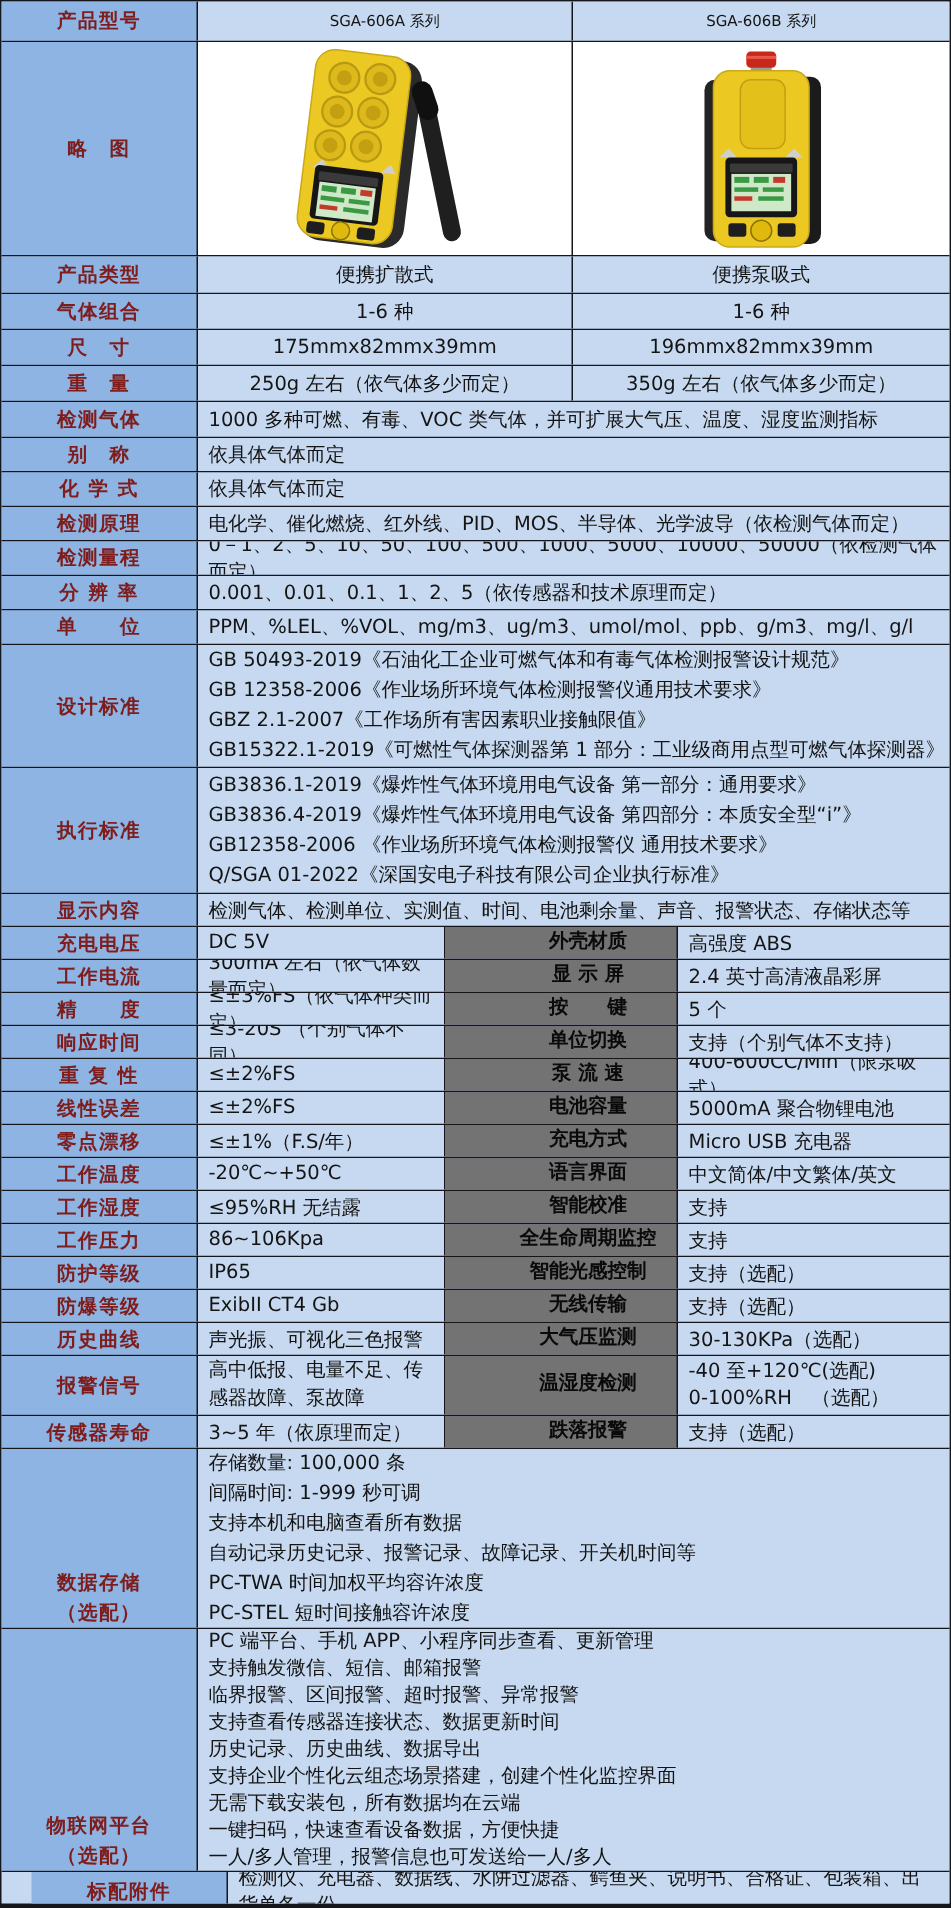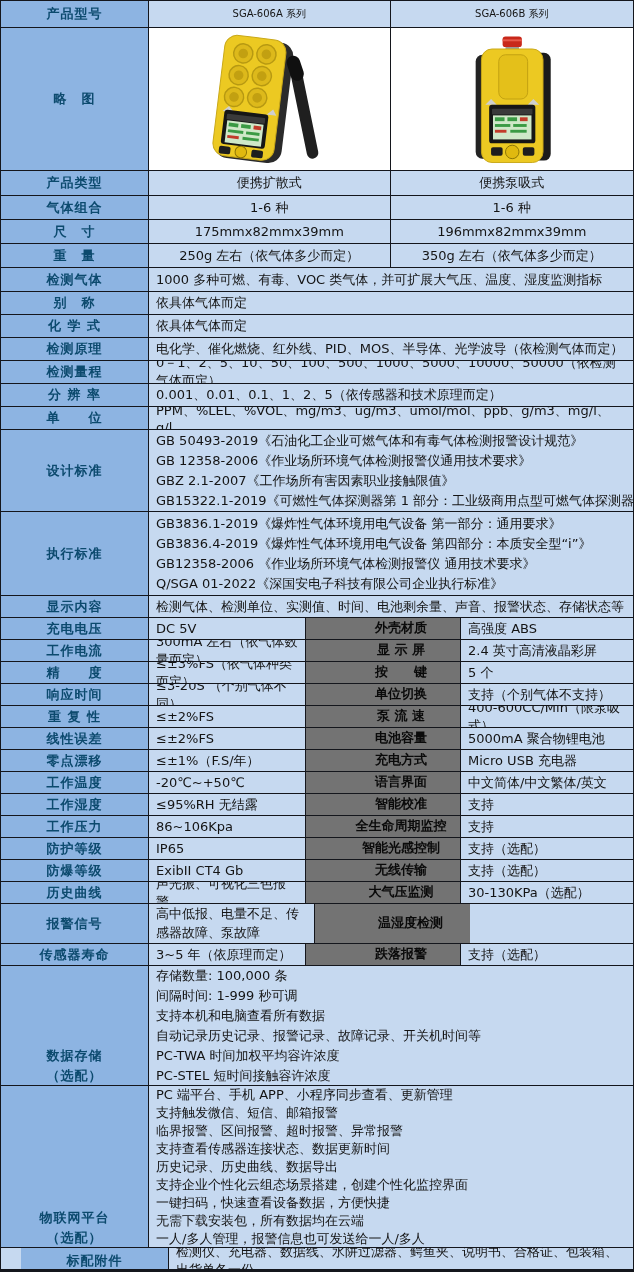--- a/index.html
+++ b/index.html
@@ -10,22 +10,22 @@
     color:#141414;background:#C6D9F0;overflow:hidden;
   }
   .row{display:flex;box-sizing:border-box;border-bottom:1px solid #14161c;}
   .row:last-child{border-bottom:none;padding-left:20px;}
   .cell{
     box-sizing:border-box;border-right:1px solid #14161c;
     display:flex;align-items:center;overflow:hidden;
   }
   .cell:last-child{border-right:none;}
   .lab{
-    width:148px;background:#8DB4E2;justify-content:center;
-    font-weight:bold;font-size:13px;letter-spacing:1px;color:#0c4a6e;
+    width:131px;background:#8DB4E2;justify-content:center;
+    font-weight:bold;font-size:13px;letter-spacing:1px;color:#7f1d1d;
     text-align:center;flex-shrink:0;white-space:pre;
   }
   .lab2{
     width:155px;background:#737373;justify-content:center;
     font-weight:bold;font-size:13px;color:#0a0a0a;text-align:center;
     flex-shrink:0;white-space:pre;line-height:1.15;padding-left:36px;
   }
   .val{background:#C6D9F0;font-size:13px;padding:0 7px;}
   .val-full{width:503px;}
   .val-a{width:251px;justify-content:center;text-align:center;}
@@ -275,20 +275,24 @@
     <div class="cell lab">历史曲线</div>
     <div class="cell val val-q1">声光振、可视化三色报警</div>
     <div class="cell lab2">大气压监测</div>
     <div class="cell val val-q2">30-130KPa（选配）</div>
   </div>
 
   <div class="row" style="height:40px">
     <div class="cell lab">报警信号</div>
     <div class="cell val val-q1 wrap">高中低报、电量不足、传感器故障、泵故障</div>
     <div class="cell lab2">温湿度检测</div>
+    <div class="cell val val-q2 multiline tight">
+      <div>-40 至+120℃(选配)</div>
+      <div>0-100%RH　（选配）</div>
+    </div>
   </div>
 
   <div class="row" style="height:22px">
     <div class="cell lab">传感器寿命</div>
     <div class="cell val val-q1">3~5 年（依原理而定）</div>
     <div class="cell lab2">跌落报警</div>
     <div class="cell val val-q2">支持（选配）</div>
   </div>
 
   <div class="row" style="height:120px">
@@ -311,22 +315,22 @@
       <div>物联网平台</div>
       <div>（选配）</div>
     </div>
     <div class="cell val val-full multiline tight">
       <div>PC 端平台、手机 APP、小程序同步查看、更新管理</div>
       <div>支持触发微信、短信、邮箱报警</div>
       <div>临界报警、区间报警、超时报警、异常报警</div>
       <div>支持查看传感器连接状态、数据更新时间</div>
       <div>历史记录、历史曲线、数据导出</div>
       <div>支持企业个性化云组态场景搭建，创建个性化监控界面</div>
+      <div>无需下载安装包，所有数据均在云端</div>
       <div>一键扫码，快速查看设备数据，方便快捷</div>
-      <div>无需下载安装包，所有数据均在云端</div>
       <div>一人/多人管理，报警信息也可发送给一人/多人</div>
     </div>
   </div>
 
   <div class="row" style="height:25px">
     <div class="cell lab">标配附件</div>
     <div class="cell val val-full">检测仪、充电器、数据线、水阱过滤器、鳄鱼夹、说明书、合格证、包装箱、出货单各一份</div>
   </div>
 
 </div>

